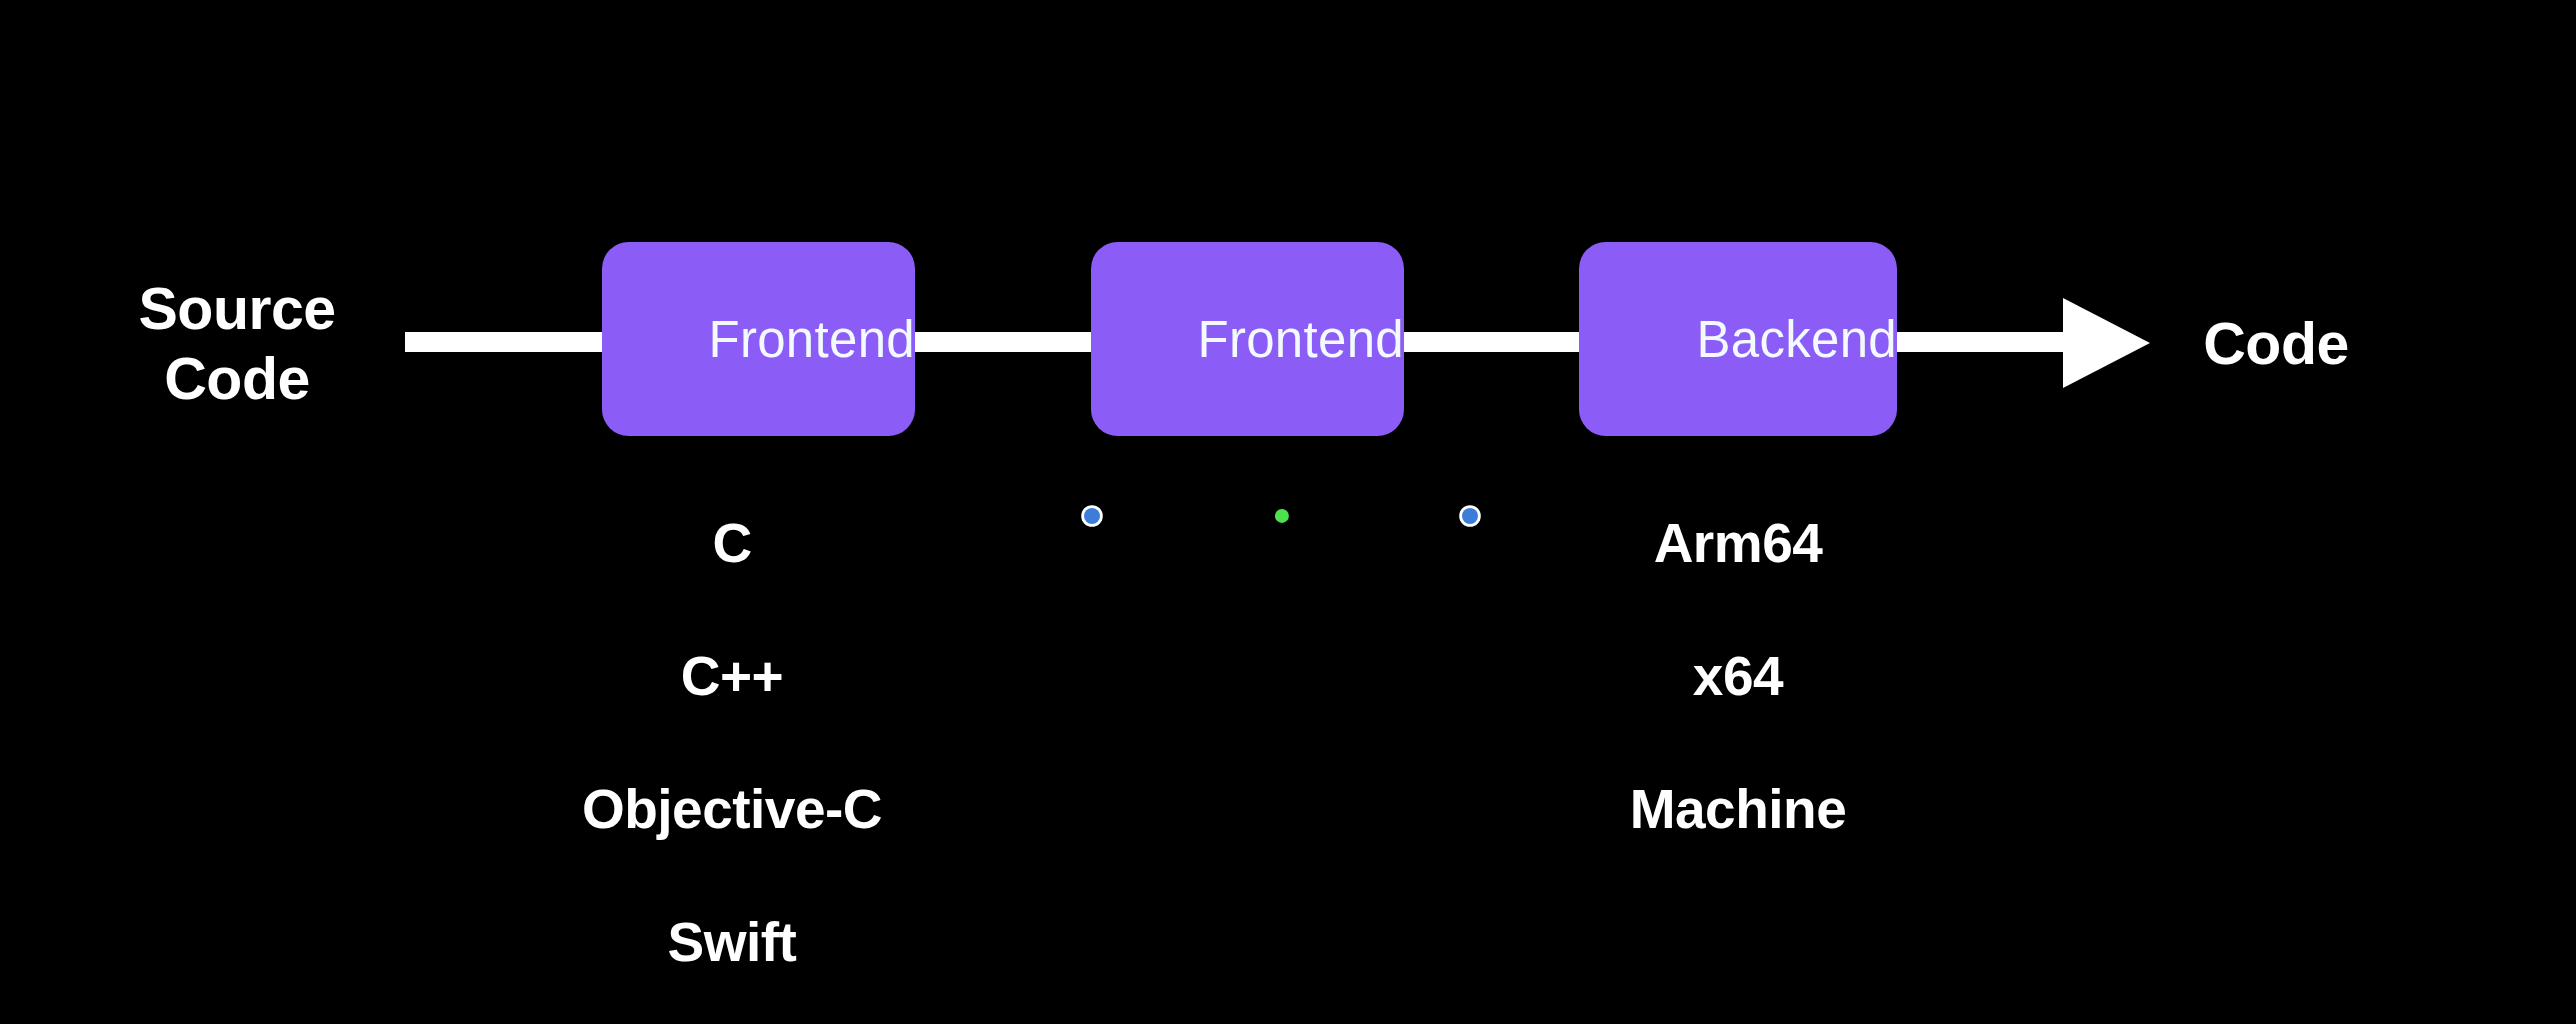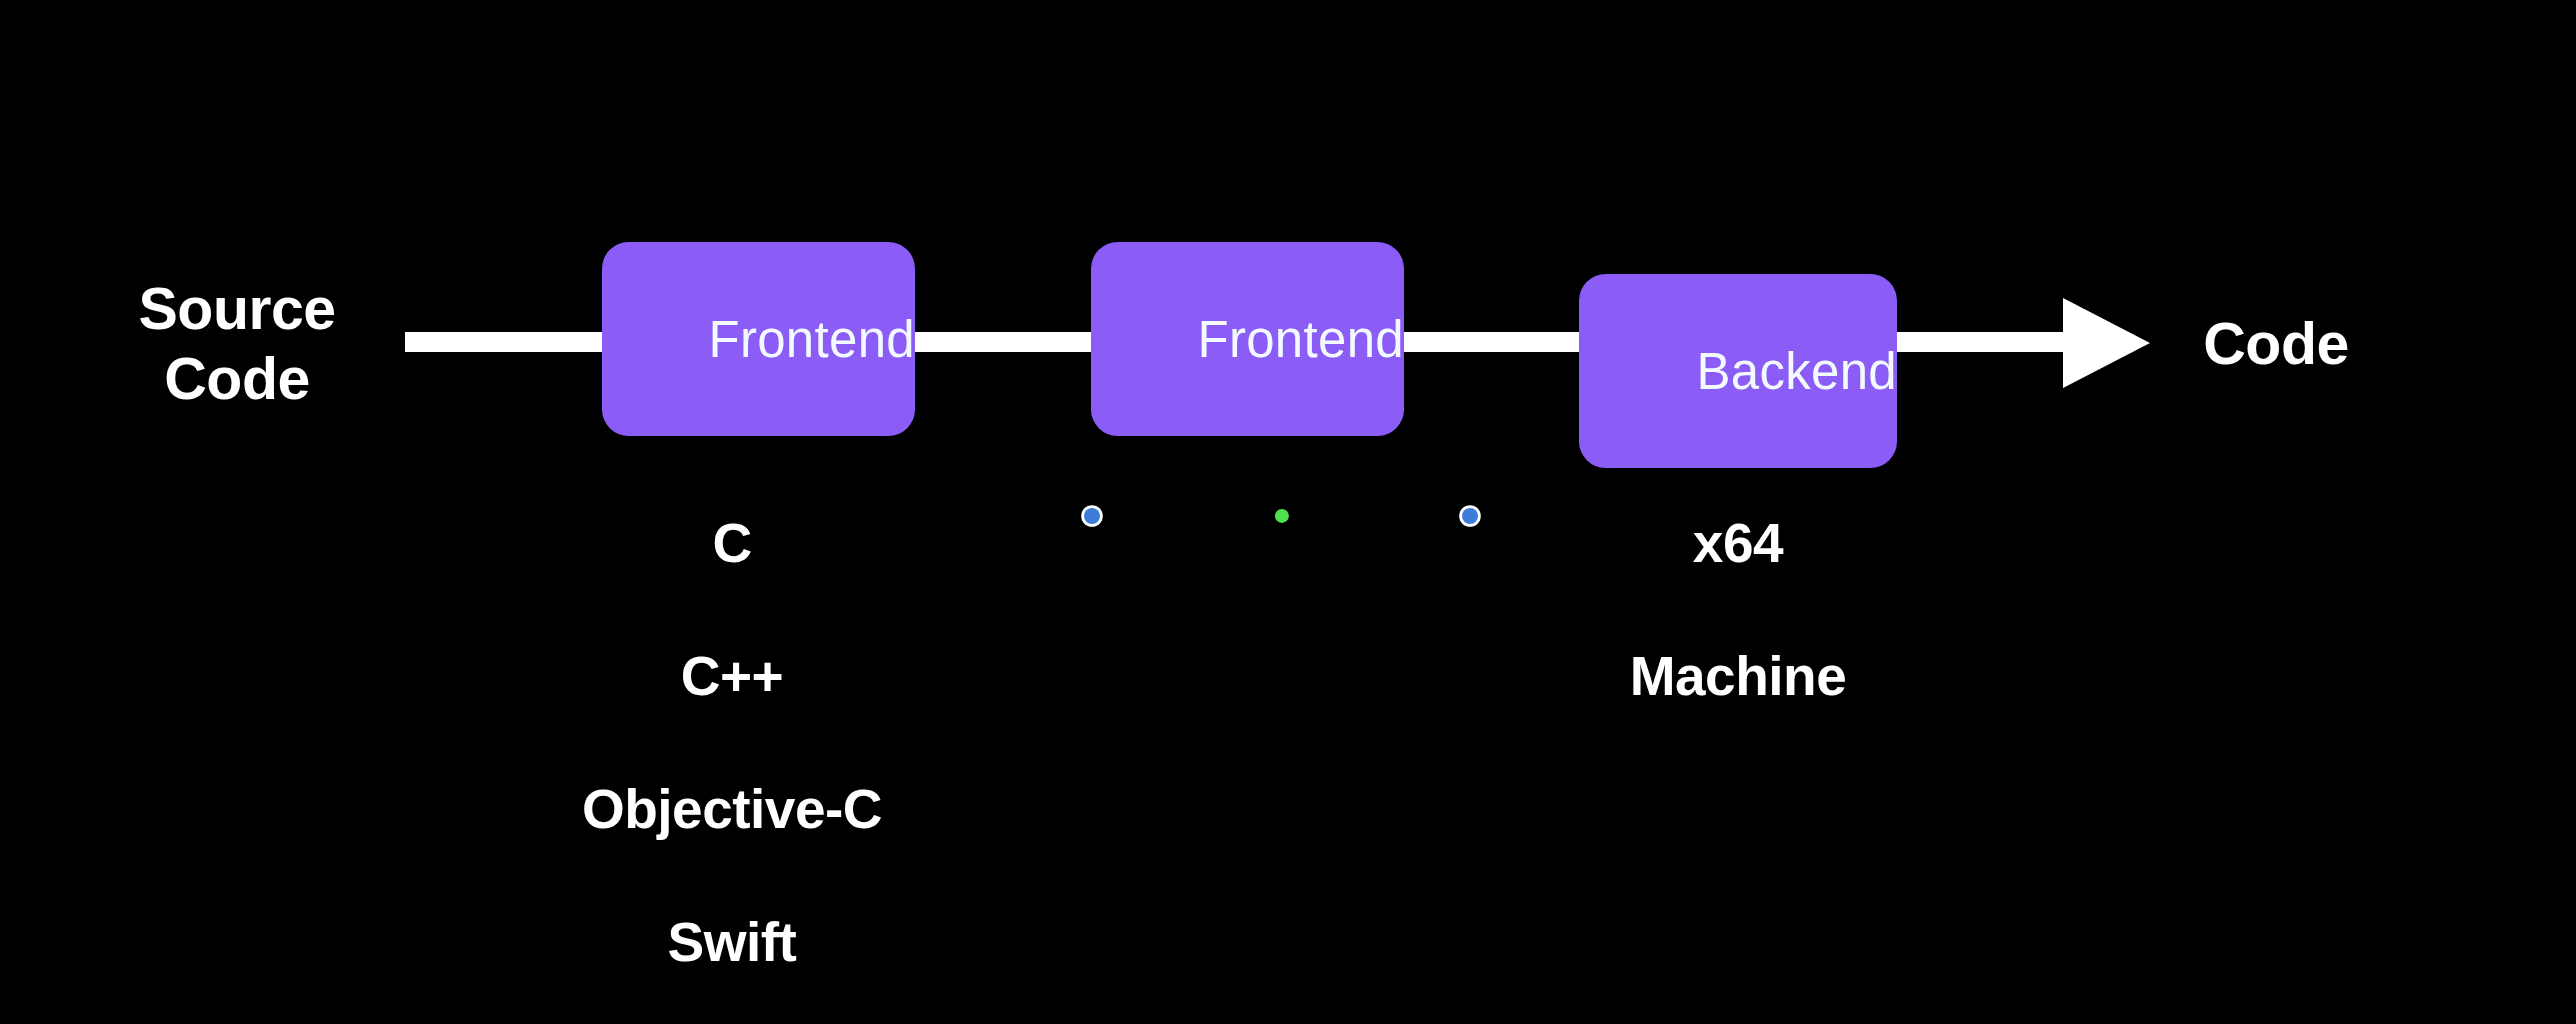--- a/index.html
+++ b/index.html
@@ -118,36 +118,37 @@
   </div>
 
   <div class="stage-box" style="left:602px; width:313px;">
     <span class="stage-box-label">Frontend</span>
   </div>
 
   <div class="stage-box" style="left:1091px; width:313px;">
     <span class="stage-box-label">Frontend</span>
   </div>
 
-  <div class="stage-box" style="left:1579px; width:318px;margin-top:32px;">
+  <div class="stage-box" style="left:1579px; width:318px;">
     <span class="stage-box-label">Backend</span>
   </div>
 
   <div class="end-label" style="left:2276px; top:344px;">
     <span class="ln">Code</span>
   </div>
 
   <div class="col-list" style="left:732px; top:477px;">
     <div class="col-item">C</div>
     <div class="col-item">C++</div>
     <div class="col-item">Objective-C</div>
     <div class="col-item">Swift</div>
   </div>
 
   <div class="col-list" style="left:1738px; top:477px;">
+    <div class="col-item">Arm64</div>
     <div class="col-item">x64</div>
     <div class="col-item">Machine</div>
   </div>
 
   <div class="dot dot-ringed" style="left:1092px; top:516px;"></div>
   <div class="dot dot-plain" style="left:1282px; top:516px;"></div>
   <div class="dot dot-ringed" style="left:1470px; top:516px;"></div>
 
 </div>
 

